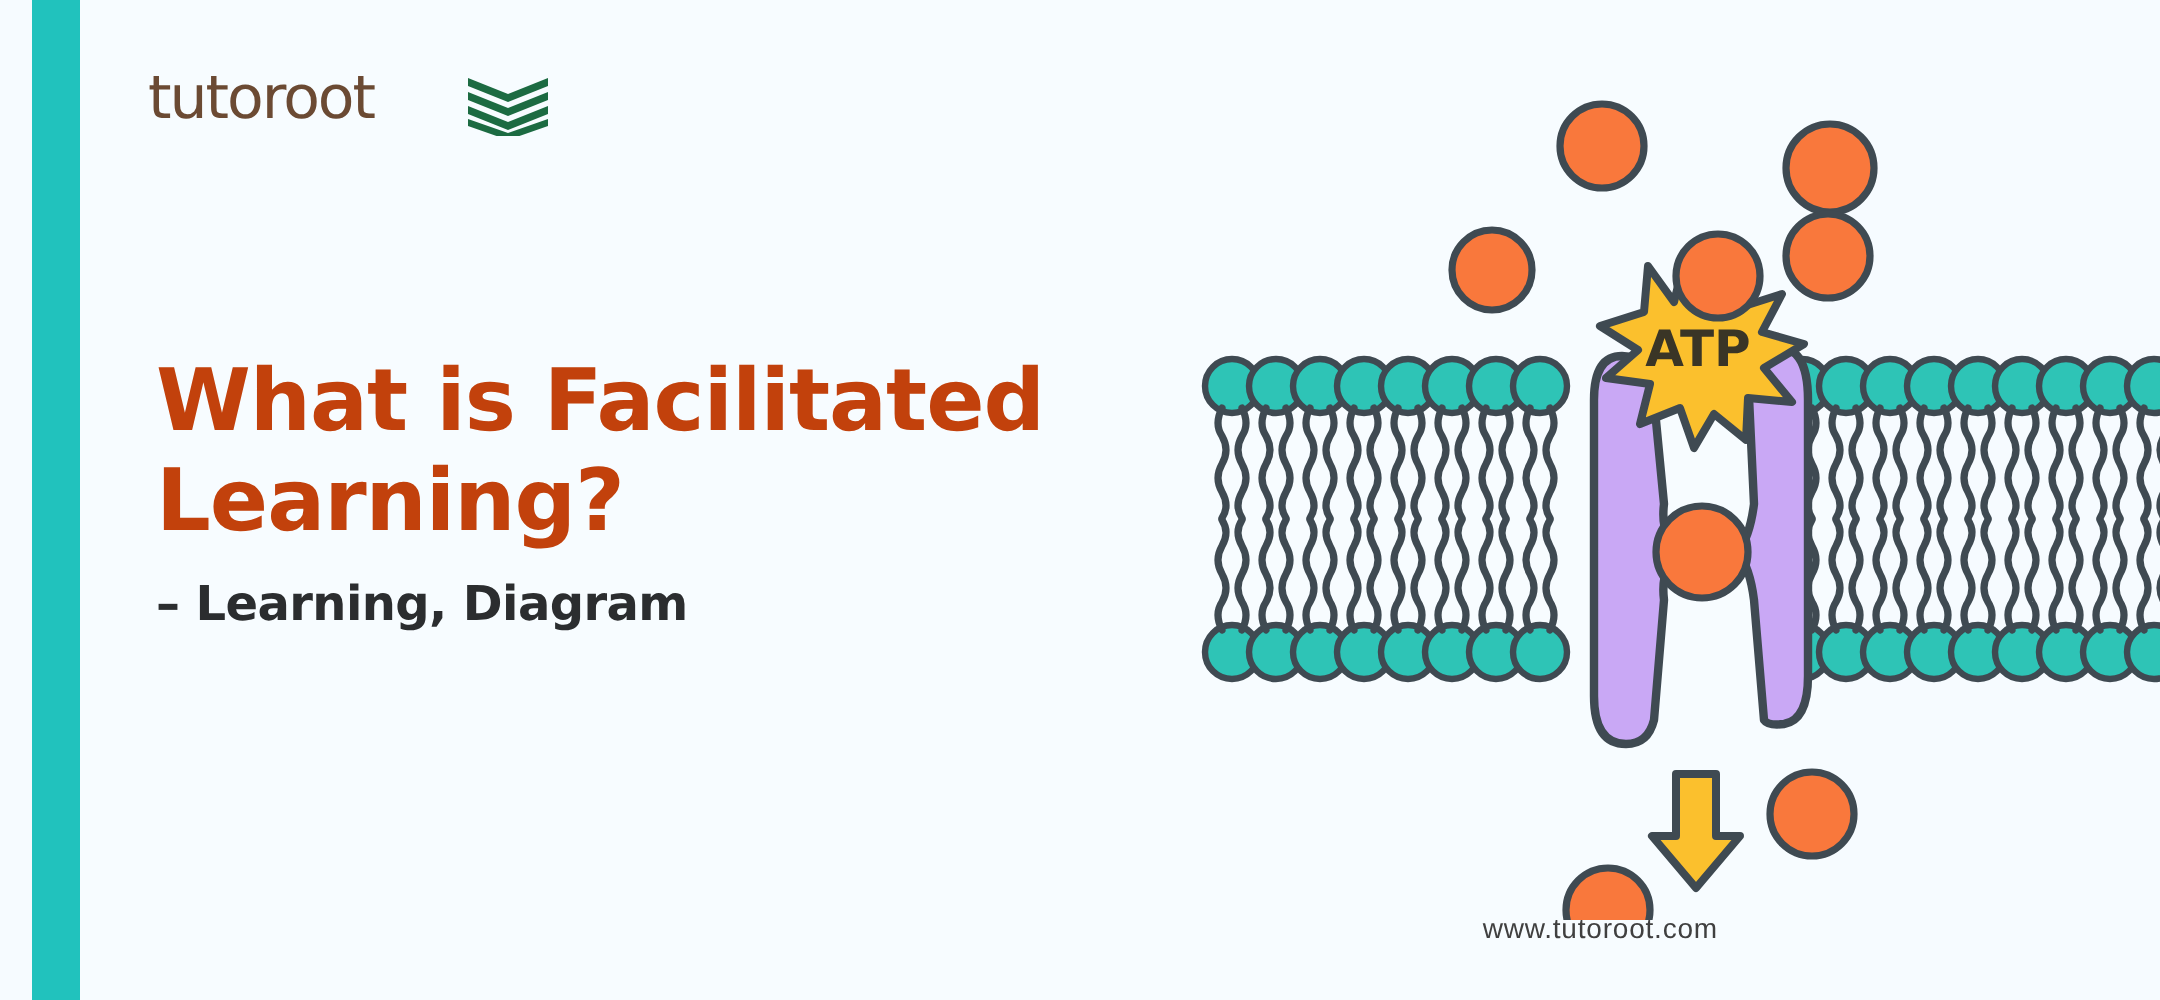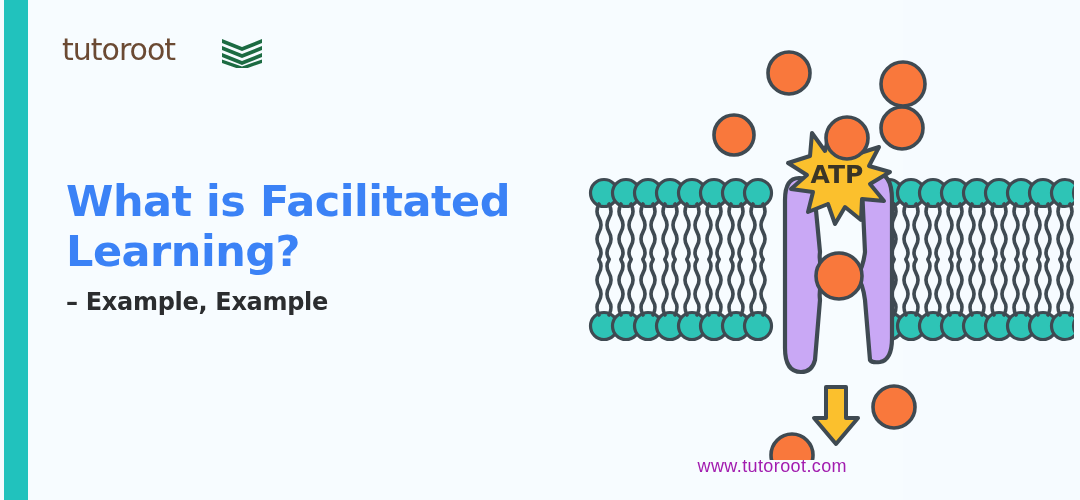--- a/index.html
+++ b/index.html
@@ -4,21 +4,21 @@
 <style>
   * { margin:0; padding:0; box-sizing:border-box; }
   html,body { width:1080px; height:500px; }
   body {
     font-family:"Liberation Sans", sans-serif;
     background:#f6fbff;
     position:relative;
     overflow:hidden;
   }
   #banner {
-    position:absolute; left:4px; top:0;
+    position:absolute; left:16px; top:0;
     width:899px; height:500px;
     background:#f7fcff;
   }
   
   .accent-bar {
     position:absolute; left:0; top:0;
     width:24px; height:500px;
     background:#21c2bd;
   }
   
@@ -50,37 +50,37 @@
   
   .headline {
     position:absolute; left:62px; top:176px;
     width:520px;
   }
   .headline h1 {
     font-family:"DejaVu Sans", sans-serif;
     font-size:43px;
     line-height:50px;
     font-weight:700;
-    color:#3b82f6;
+    color:#c2410c;
     letter-spacing:-.5px;
   }
   .headline .sub {
     font-family:"DejaVu Sans", sans-serif;
     font-size:24px;
     font-weight:700;
     color:#2b2d2f;
     margin-top:12px;
     letter-spacing:-.3px;
   }
   
   .url {
     position:absolute; right:56px; top:456px;
     font-family:"Liberation Sans", sans-serif;
-    font-size:18px;
-    color:#a21caf;
+    font-size:14px;
+    color:#404040;
     letter-spacing:.4px;
   }
   
   .diagram {
     position:absolute; left:570px; top:20px;
     width:500px; height:440px;
   }
 </style>
 </head>
 <body>
@@ -101,21 +101,21 @@
         </g>
       </svg>
     </div>
   </div>
 
   <div class="headline">
     <h1>
       <span>What is Facilitated</span><br>
       <span>Learning?</span>
     </h1>
-    <div class="sub">– Example, Example</div>
+    <div class="sub">– Learning, Diagram</div>
   </div>
 
   <div class="url">www.tutoroot.com</div>
 
   <svg class="diagram" viewBox="0 0 500 440">
     <defs>
       <g id="lipid-top">
         <circle cx="0" cy="0" r="13.5" fill="#2ec4b6" stroke="#3f4a52" stroke-width="3.2"></circle>
         <path d="M-5 11 q-4 8 0 14 q4 7 0 14 q-4 7 0 14 q4 7 0 13" fill="none" stroke="#3f4a52" stroke-width="3.6" stroke-linecap="round"></path>
         <path d="M5 11 q4 8 0 14 q-4 7 0 14 q4 7 0 14 q-4 7 0 13" fill="none" stroke="#3f4a52" stroke-width="3.6" stroke-linecap="round"></path>

